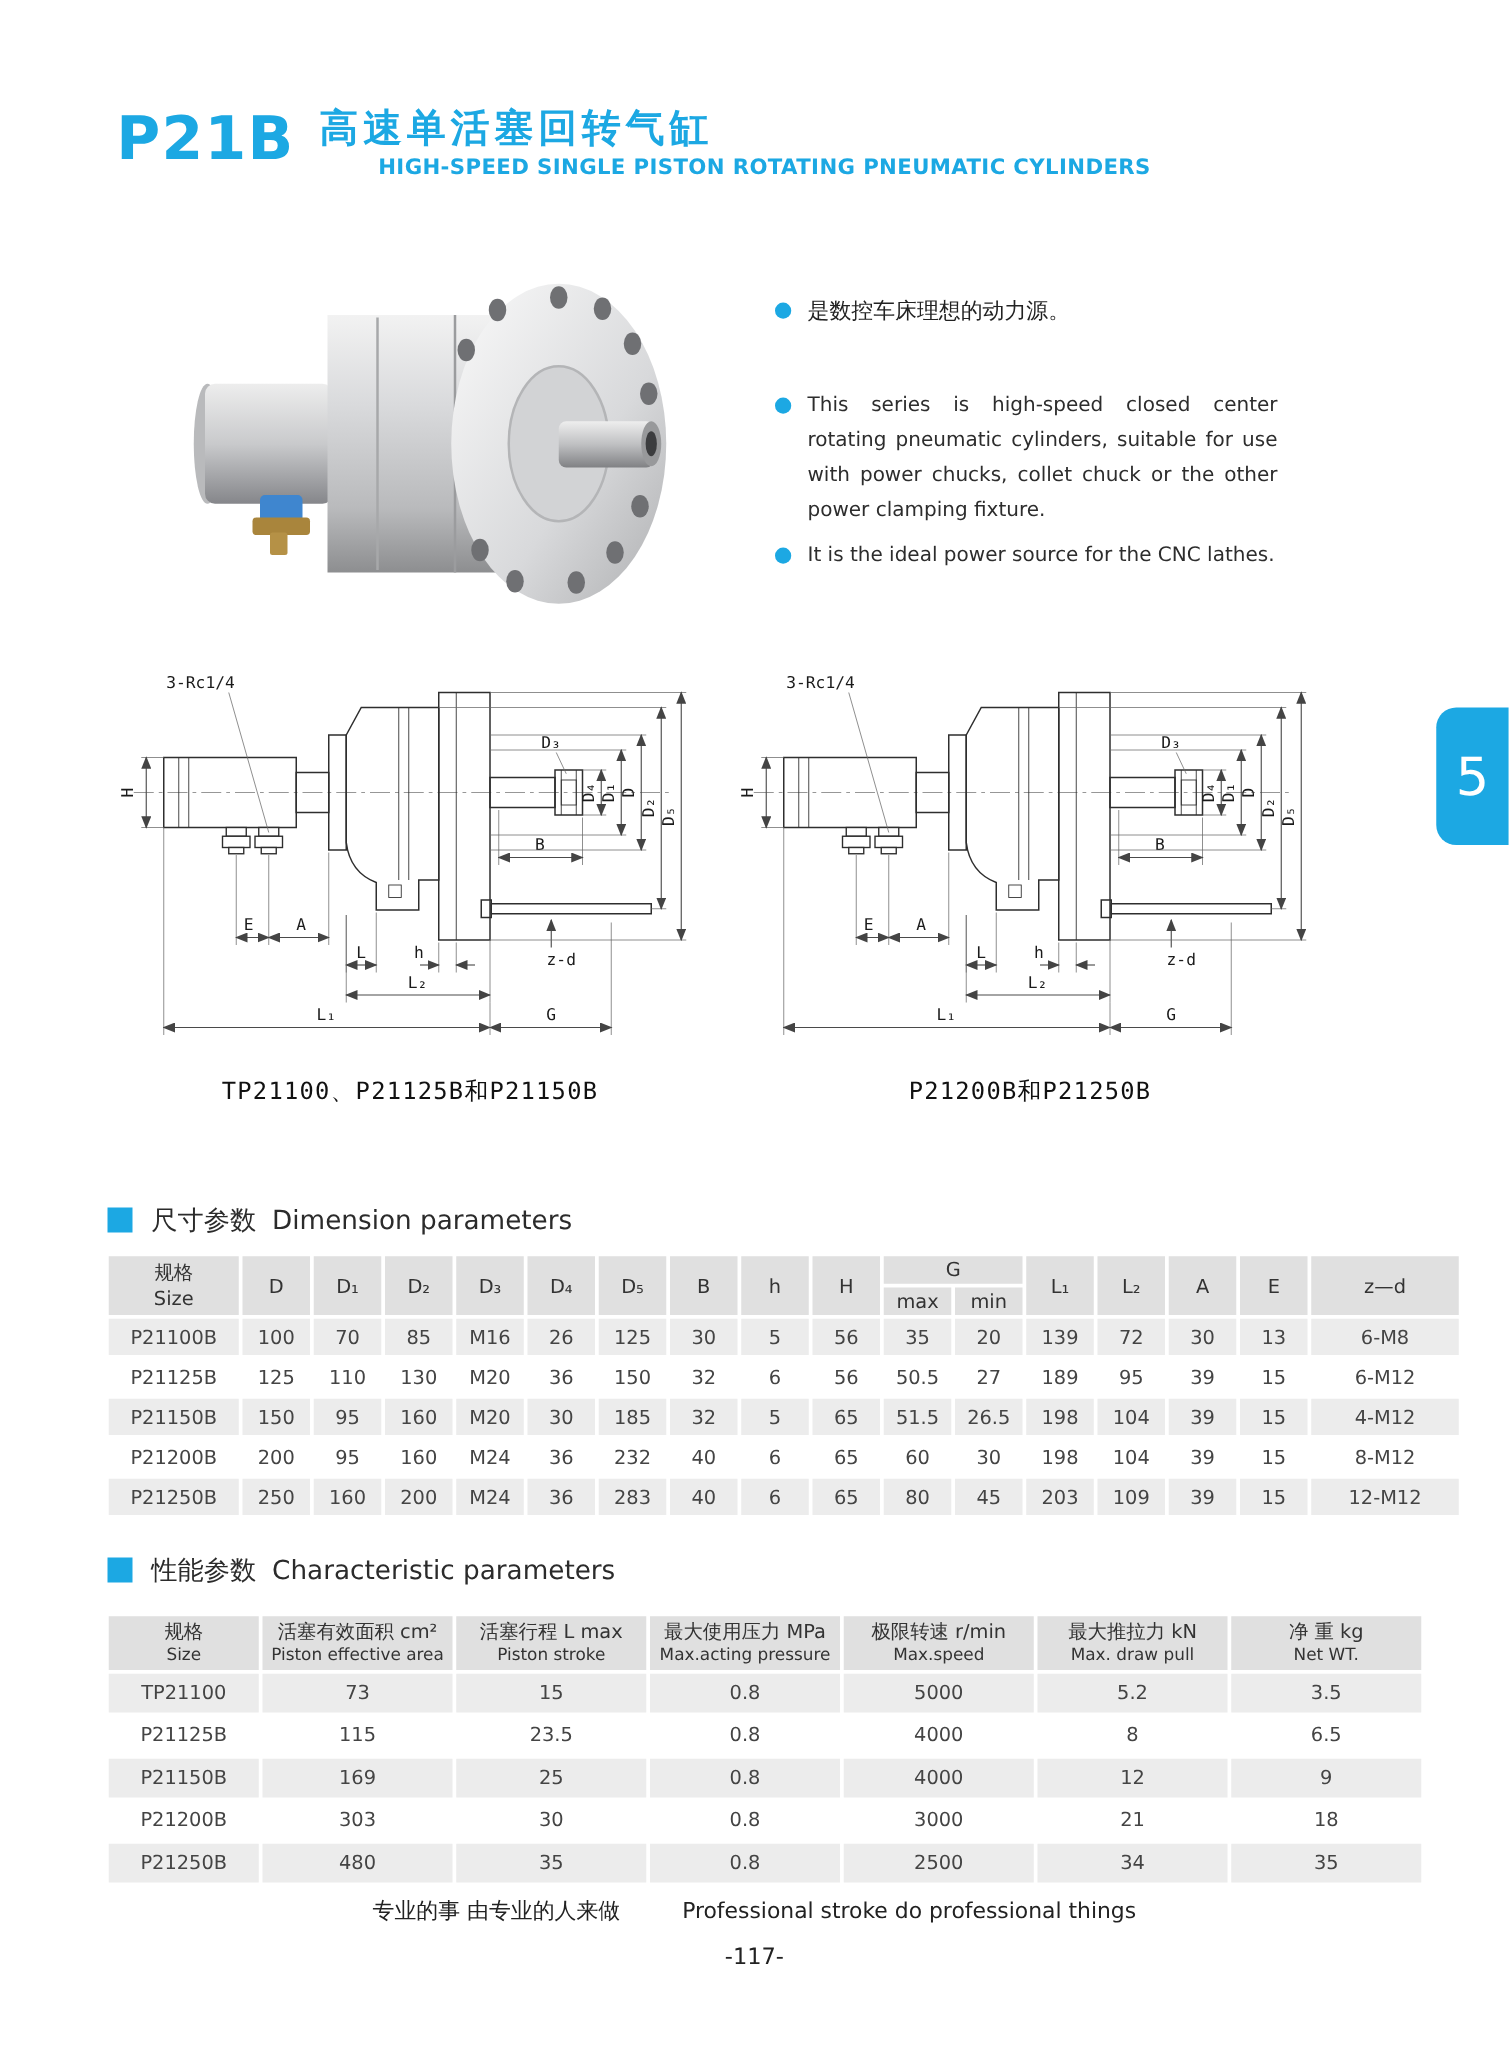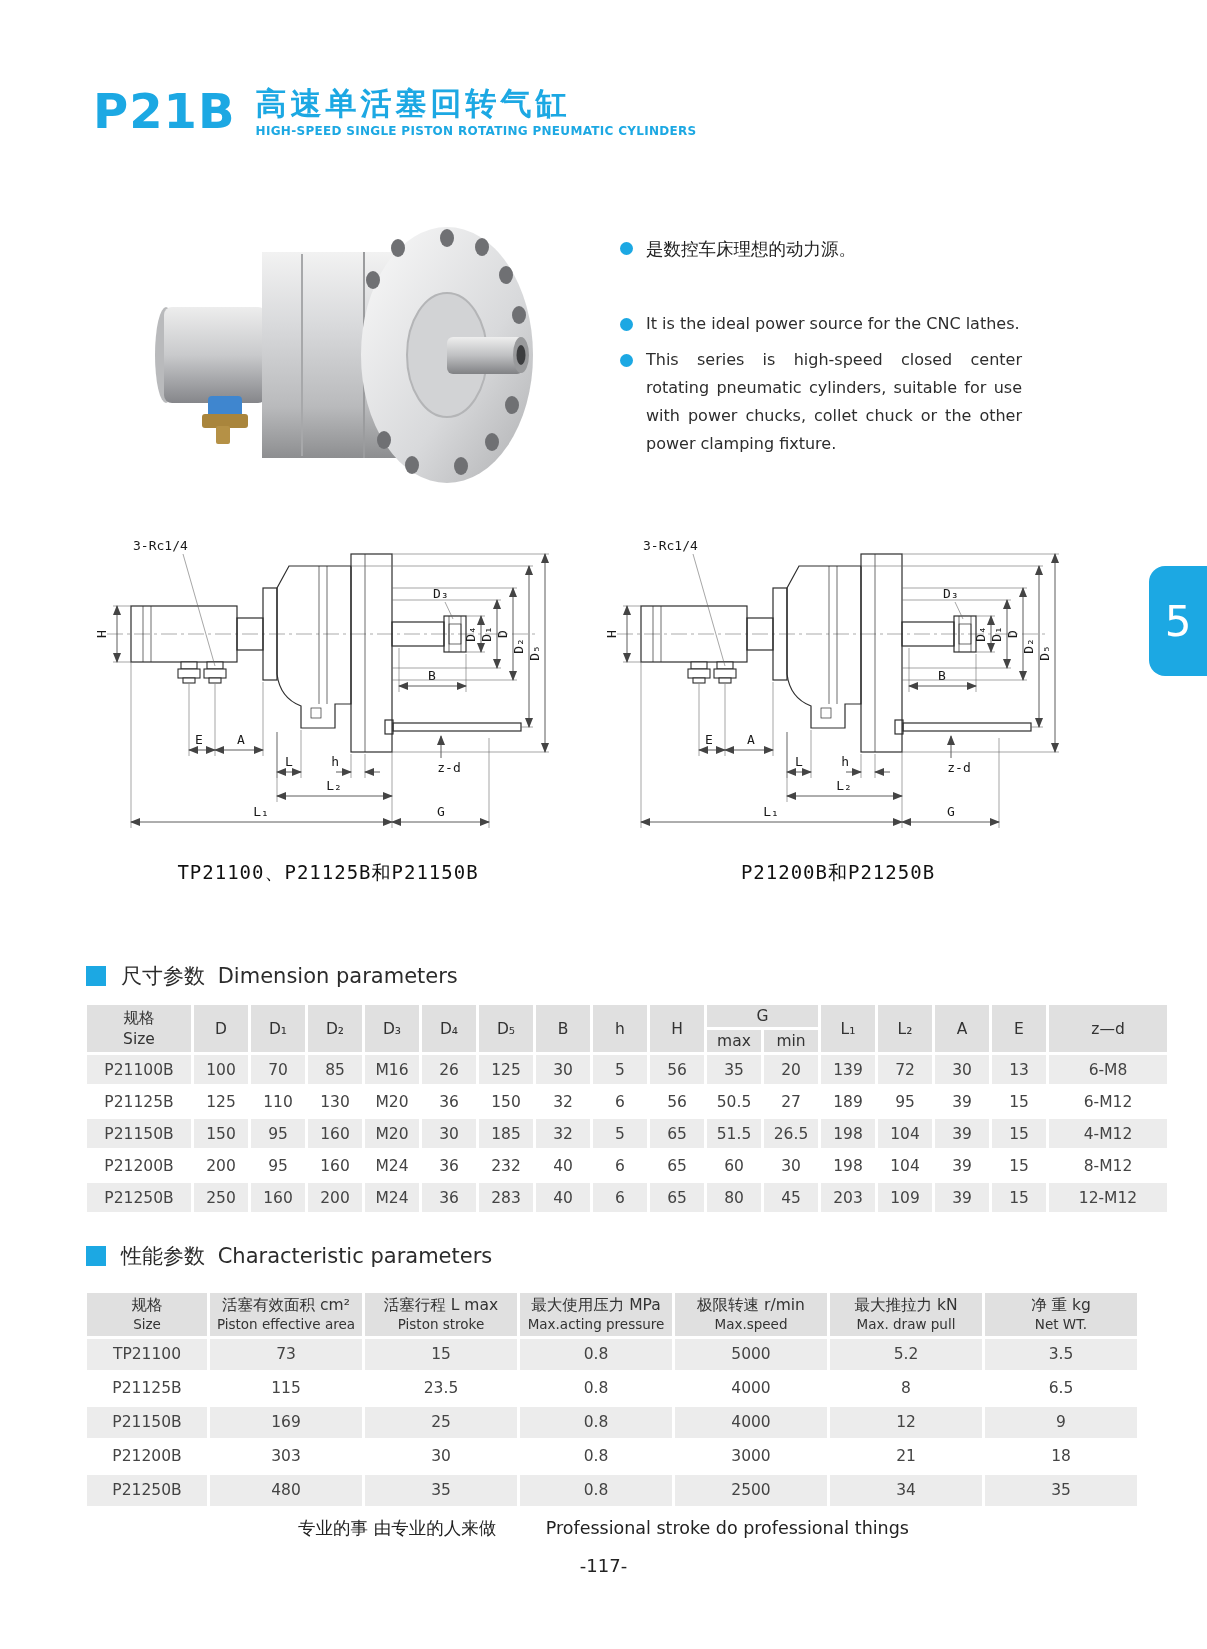--- a/index.html
+++ b/index.html
@@ -5,35 +5,35 @@
   html,body{margin:0;padding:0;}
   body{
     width:1207px;height:1649px;position:relative;background:#ffffff;
     font-family:"DejaVu Sans","Liberation Sans",sans-serif;color:#333;overflow:hidden;
   }
   :root{--accent:#1CA8E3;}
   
   #header{position:absolute;left:93px;top:86px;display:flex;gap:20px;align-items:flex-start;}
   .model{font-size:48px;font-weight:bold;color:var(--accent);line-height:1.05;letter-spacing:1px;}
   .title-cn{font-size:31px;font-weight:bold;letter-spacing:4px;color:var(--accent);line-height:1.1;}
-  .title-en{font-size:12px;font-weight:bold;letter-spacing:0.3px;color:var(--accent);margin-top:4px;}
+  .title-en{font-size:17px;font-weight:bold;letter-spacing:0.3px;color:var(--accent);margin-top:4px;margin-left:47px;}
   
   #photo{position:absolute;left:150px;top:190px;}
   
   #features{position:absolute;left:620px;top:234px;width:402px;}
   .feat{display:flex;gap:13px;margin-bottom:8px;}
   .dot{width:13px;height:13px;border-radius:50%;background:var(--accent);flex:none;margin-top:8px;}
   .feat-cn{font-size:17.5px;line-height:1.8;color:#222;}
   #features-en{margin-top:44px;}
   .feat-en{font-size:16px;line-height:1.75;color:#2d2d2d;text-align:justify;}
   
   #tab5{position:absolute;right:0;top:566px;width:58px;height:110px;background:var(--accent);
     border-radius:16px 0 0 16px;color:#fff;font-size:42px;display:flex;align-items:center;justify-content:center;}
   
-  #drawings{position:absolute;left:88px;top:516px;display:flex;gap:30px;}
+  #drawings{position:absolute;left:88px;top:516px;display:flex;gap:16px;}
   #drawings figure{margin:0;width:480px;}
   #drawings figcaption{margin-top:10px;text-align:center;font-family:"DejaVu Sans Mono","Liberation Mono",monospace;
     font-size:19px;color:#111;letter-spacing:1px;}
   .out{stroke:#2e2e2e;stroke-width:1.2;fill:none;}
   .outf{stroke:#2e2e2e;stroke-width:1.1;fill:#fff;}
   .thin{stroke:#2e2e2e;stroke-width:0.7;fill:none;}
   .ext{stroke:#6a6a6a;stroke-width:0.6;}
   .dim{stroke:#4a4a4a;stroke-width:0.9;}
   .dtxt{font-family:"DejaVu Sans Mono","Liberation Mono",monospace;font-size:13px;fill:#1a1a1a;}
   
@@ -122,25 +122,25 @@
 </svg>
 
 <div id="features">
   <div class="feat">
     <span class="dot"></span>
     <span class="feat-cn">是数控车床理想的动力源。</span>
   </div>
   <div id="features-en">
     <div class="feat">
       <span class="dot"></span>
-      <span class="feat-en">It is the ideal power source for the CNC lathes.</span>
+      <span class="feat-en">This series is high-speed closed center rotating pneumatic cylinders, suitable for use with power chucks, collet chuck or the other power clamping fixture.</span>
     </div>
     <div class="feat">
       <span class="dot"></span>
-      <span class="feat-en">This series is high-speed closed center rotating pneumatic cylinders, suitable for use with power chucks, collet chuck or the other power clamping fixture.</span>
+      <span class="feat-en">It is the ideal power source for the CNC lathes.</span>
     </div>
   </div>
 </div>
 
 <div id="tab5">
   <span>5</span>
 </div>
 
 <div id="drawings">
 

